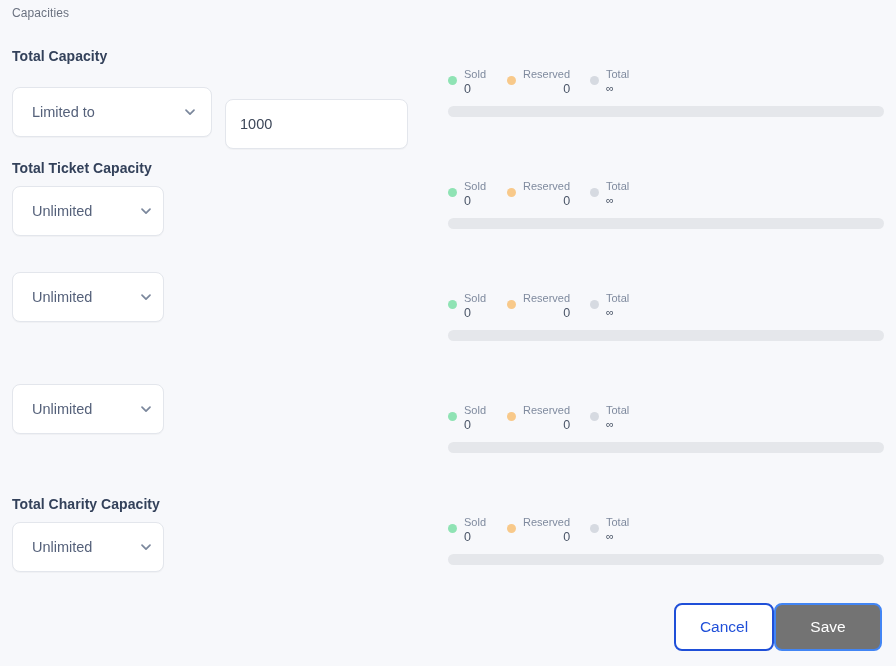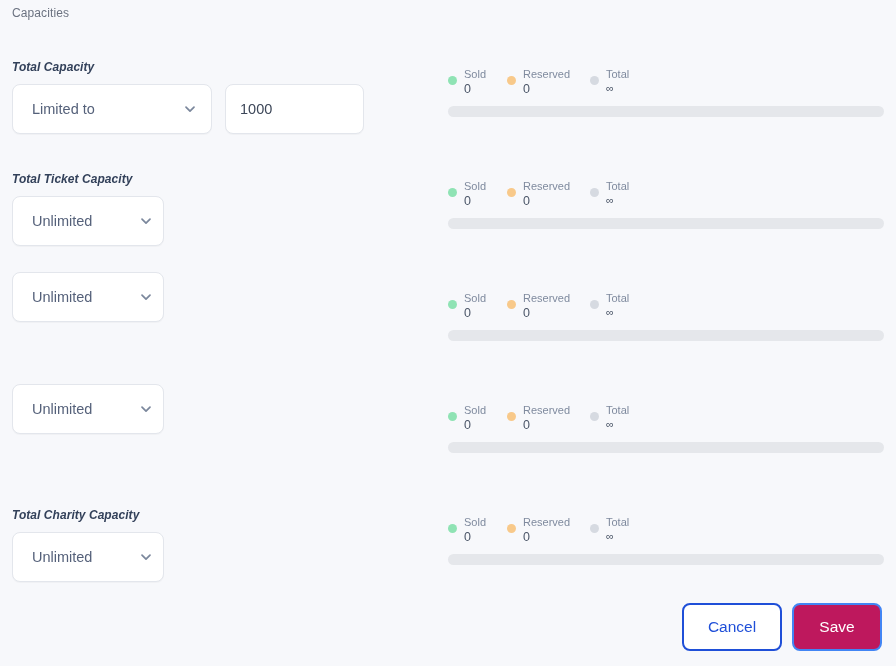--- a/index.html
+++ b/index.html
@@ -37,26 +37,25 @@
     height: 112px;
   }
 
   .row-left {
     position: absolute;
     left: 12px;
     top: 8px;
   }
 
   .field-label {
-    font-size: 12px;
+    font-size: 14px;
     font-weight: bold;
     color: #33415a;
-    margin: 12px 0 10px 0;
+    margin: 0 0 10px 0;
     letter-spacing: .05px;
-    font-style: italic;
   }
 
   .controls {
     display: flex;
     align-items: center;
     gap: 13px;
   }
 
   .select-box {
     box-sizing: border-box;
@@ -81,31 +80,32 @@
 
   .chev {
     display: inline-flex;
     margin-left: 12px;
     color: #7b879c;
   }
   .chev svg { display: block; }
 
   .text-input {
     box-sizing: border-box;
-    width: 139px;
+    width: 183px;
     height: 50px;
     background: #ffffff;
     border: 1px solid #e3e6ec;
     border-radius: 8px;
     padding: 0 14px;
     font-family: "Liberation Sans", sans-serif;
     font-size: 14.5px;
     color: #3d4759;
     outline: none;
     box-shadow: 0 1px 1px rgba(16,24,40,.03);
+    margin-top: 25px;
   }
 
   .row-right {
     position: absolute;
     left: 448px;
     top: 28px;
     width: 436px;
   }
 
   .legend {
@@ -114,21 +114,21 @@
     gap: 0;
     margin-bottom: 10px;
   }
 
   .legend-item {
     display: flex;
     align-items: flex-start;
     gap: 7px;
   }
   .legend-item.sold     { width: 59px; }
-  .legend-item.reserved { width: 83px; }
+  .legend-item.reserved { width: 83px; text-align: right; }
 
   .dot {
     width: 9px;
     height: 9px;
     border-radius: 50%;
     margin-top: 8px;
     flex: none;
   }
   .dot.green  { background: #8fe3b4; }
   .dot.orange { background: #f8c98a; }
@@ -163,21 +163,20 @@
     background: #8fe3b4;
     border-radius: 6px;
   }
 
   .footer {
     position: absolute;
     right: 14px;
     bottom: 15px;
     display: flex;
     align-items: center;
-    gap: 10px;
   }
 
   .btn {
     box-sizing: border-box;
     height: 48px;
     border-radius: 8px;
     font-family: "Liberation Sans", sans-serif;
     font-size: 15.5px;
     cursor: pointer;
     display: inline-flex;
@@ -186,22 +185,22 @@
   }
 
   .btn-cancel {
     width: 100px;
     background: #ffffff;
     border: 2px solid #1f4fd8;
     color: #1f4fd8;
   }
 
   .btn-save {
-    width: 90px;
-    background: #be185d;
+    width: 108px;
+    background: #737373;
     border: 2px solid #4285f4;
     color: #ffffff;
   }
 </style>
 </head>
 <body>
 
 <div class="section-title">Capacities</div>
 
 <div class="rows">

